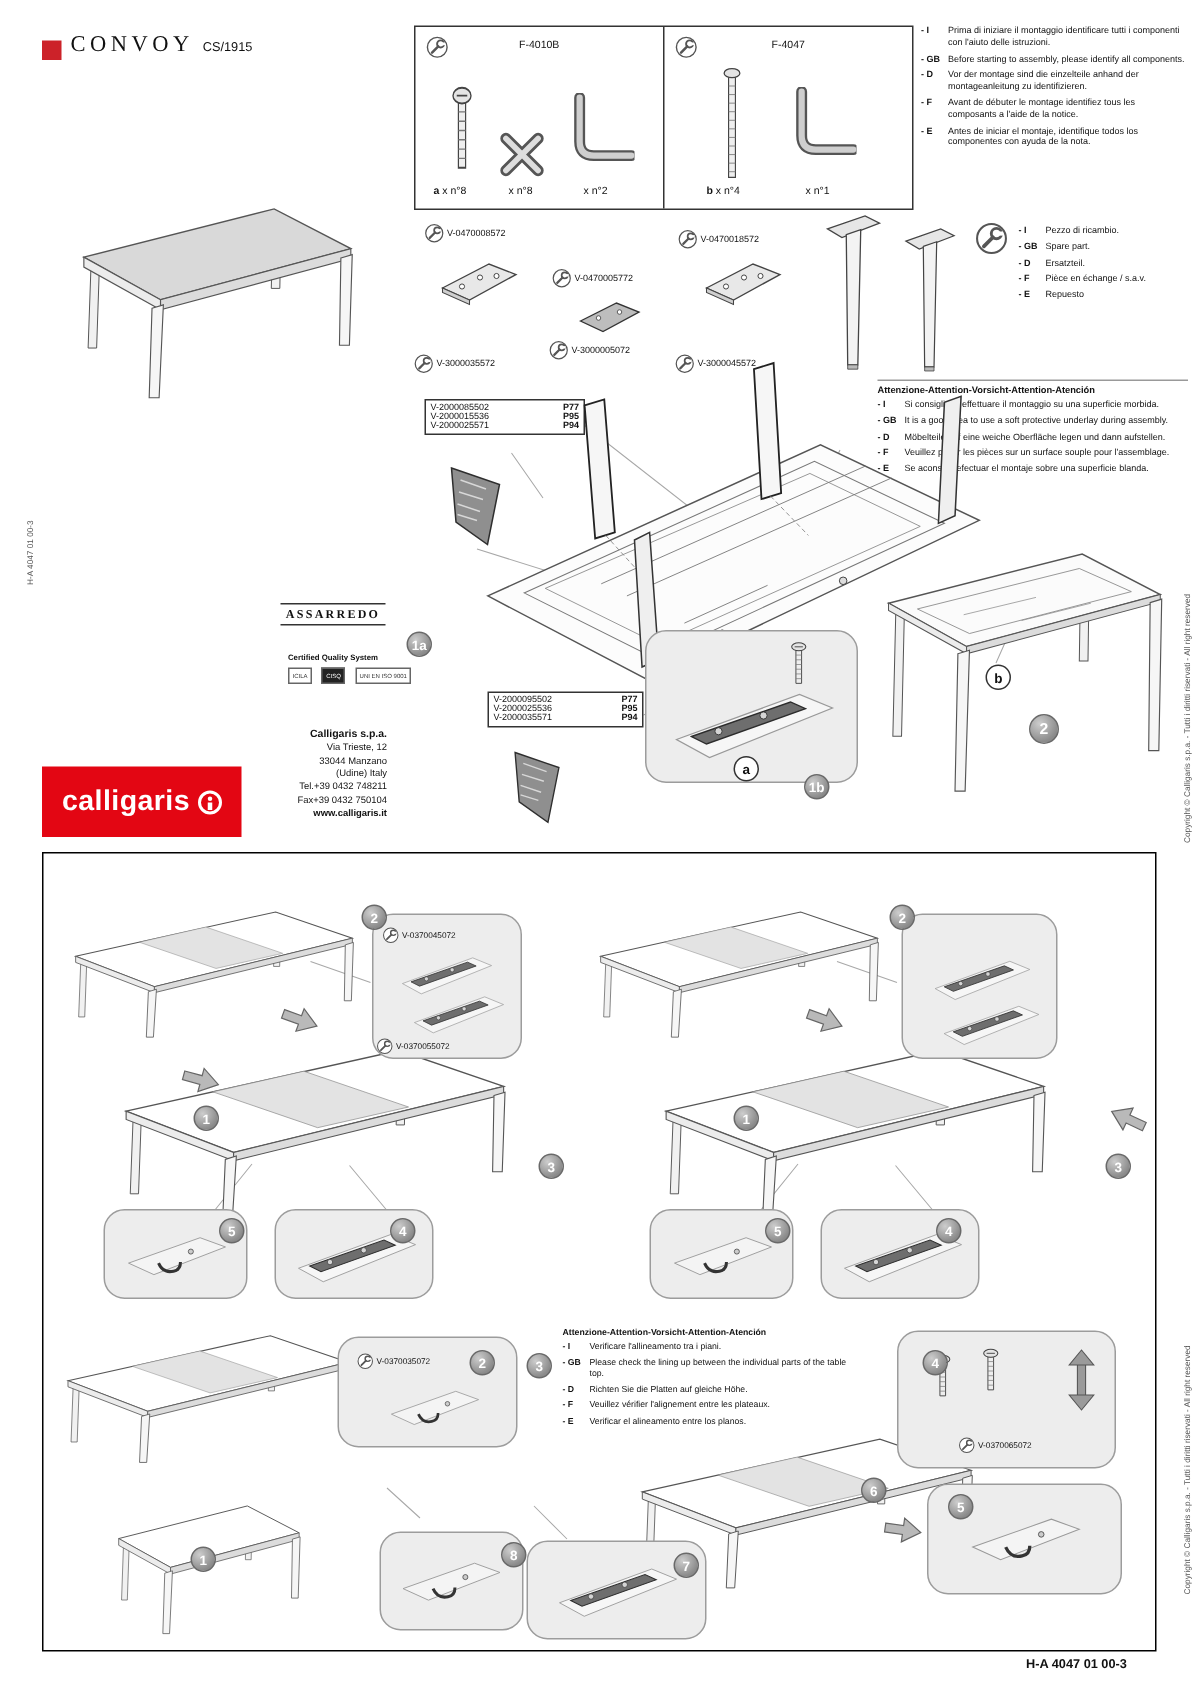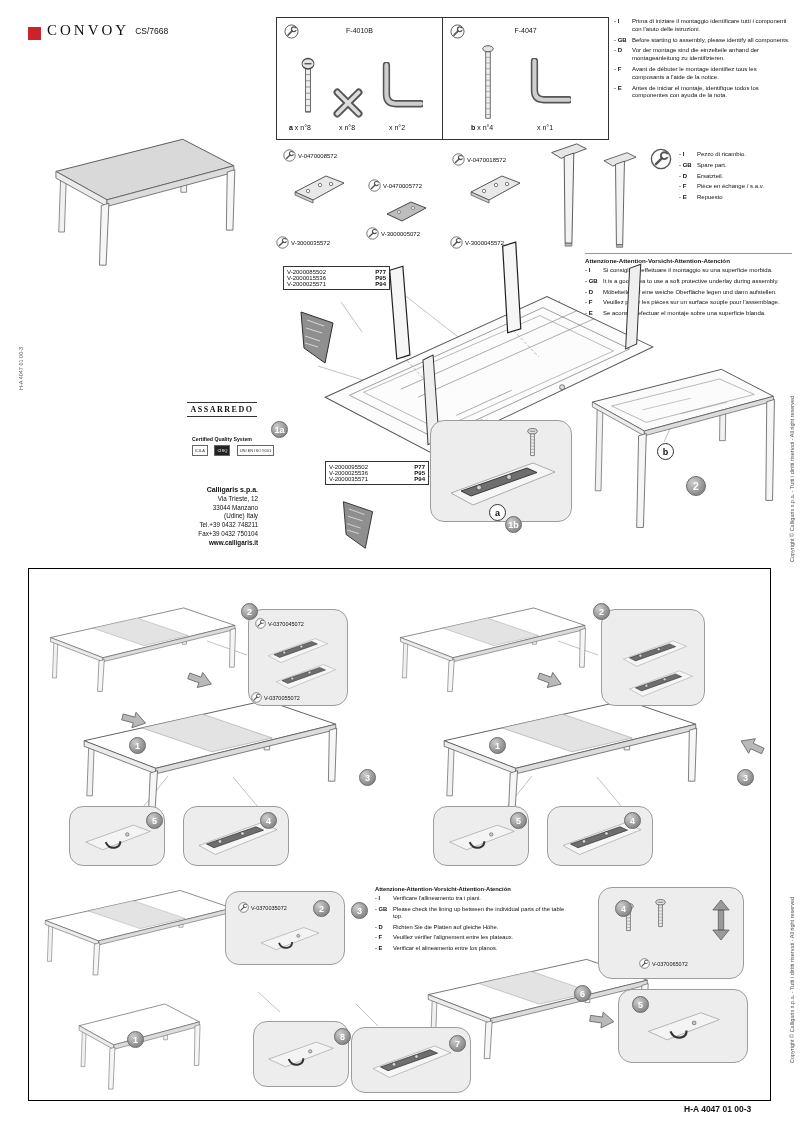--- a/index.html
+++ b/index.html
@@ -177,21 +177,21 @@
 
   <svg class="abs draw" style="left:0;top:0" width="802" height="1127" viewBox="0 0 802 1127">
     <path d="M389,283 L462,340 M341,302 L362,332 M318,366 L420,398 M428,477 L452,468 M506,504 L522,478 M664,442 L672,424 M560,300 L546,330
              M247,655 L207,641 M598,655 L558,641 M143,807 L168,776 M258,807 L233,777 M507,807 L532,776 M622,807 L597,777
              M280,1012 L258,992 M378,1026 L356,1004 M645,1020 L623,1004 M311,946 L286,952" stroke="#a8a8a8" stroke-width=".7" fill="none"></path>
   </svg>
 
   <div class="redsq"></div>
   <div class="abs" style="left:47px;top:22px;display:flex">
     <div class="ttl">CONVOY</div>
-    <div class="mdl">CS/7668</div>
+    <div class="mdl">CS/1915</div>
   </div>
 
   <svg class="abs draw" style="left:34px;top:126px;color:#d9d9d9" width="218" height="142" viewBox="0 0 220 150">
       <use href="#tblIso"></use>
     </svg>
 
   <div class="vt" style="left:18px;top:390px">H-A 4047 01 00-3</div>
 
   <div class="abs hwbox" style="left:276px;top:17px;width:333px;height:123px">
     <div class="hwcell">
@@ -378,21 +378,21 @@
 
   <div class="bub" style="left:430px;top:420px;width:142px;height:102px">
     <svg class="abs draw" style="left:16px;top:34px" width="112" height="56" viewBox="0 0 112 56">
         <use href="#railD"></use>
       </svg>
     <svg class="abs" style="left:96px;top:6px" width="11" height="32" viewBox="0 0 14 40">
         <use href="#screwS"></use>
       </svg>
   </div>
   <div class="co lt" style="left:489px;top:504px">a</div>
-  <div class="co" style="left:505px;top:516px">1b</div>
+  <div class="co" style="left:536px;top:516px">1b</div>
 
   <div class="pbox" style="left:325px;top:461px;width:104px">
     <div class="pline">
         <span>V-2000095502</span>
         <span class="b">P77</span>
       </div>
     <div class="pline">
         <span>V-2000025536</span>
         <span class="b">P95</span>
       </div>
@@ -422,20 +422,24 @@
   </div>
   <div class="abs addr" style="left:166px;top:485px;width:92px">
     <div class="b" style="font-size:7px">Calligaris s.p.a.</div>
     <div>Via Trieste, 12</div>
     <div>33044 Manzano</div>
     <div>(Udine) Italy</div>
     <div>Tel.+39 0432 748211</div>
     <div>Fax+39 0432 750104</div>
     <div class="b">www.calligaris.it</div>
   </div>
+  <div class="logo">
+    <span class="word">calligaris</span>
+    <span class="mark"></span>
+  </div>
 
   <div class="vt" style="left:789px;top:562px">Copyright © Calligaris s.p.a. - Tutti i diritti riservati - All right reserved</div>
   <div class="vt" style="left:789px;top:1063px">Copyright © Calligaris s.p.a. - Tutti i diritti riservati - All right reserved</div>
 
   <div class="oframe">
 
     <svg class="abs draw" style="left:12px;top:32px;color:#fff" width="202" height="94" viewBox="0 0 300 135">
         <use href="#tblOpen"></use>
       </svg>
     <div class="bub" style="left:219px;top:40px;width:100px;height:97px">

